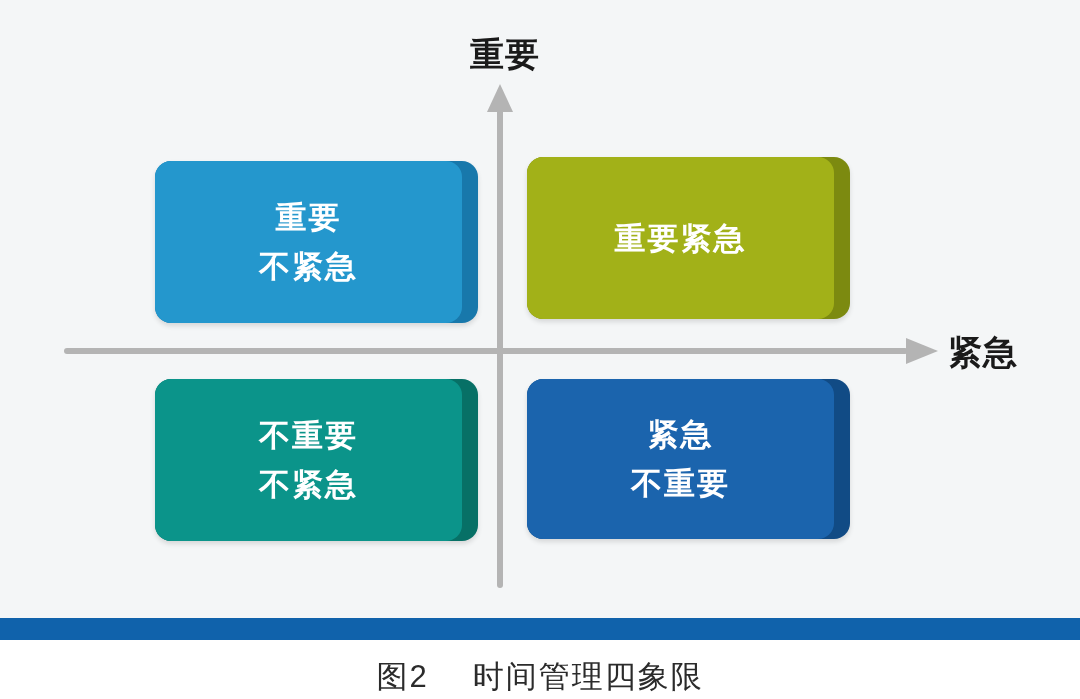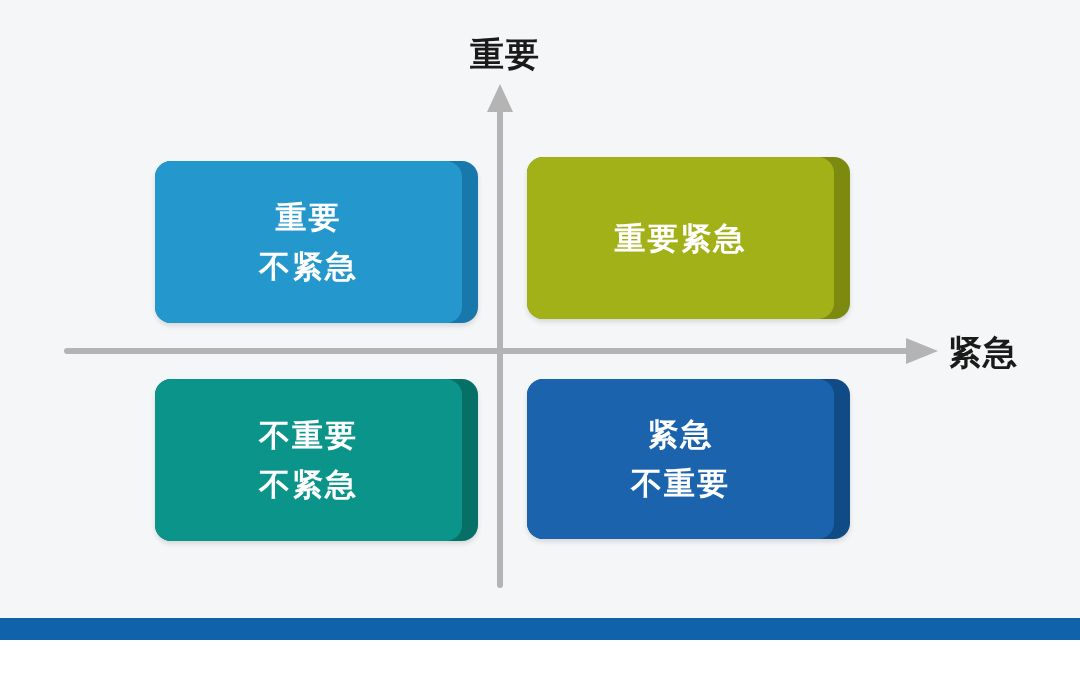--- a/index.html
+++ b/index.html
@@ -124,14 +124,17 @@
 
   <div class="block q-bottom-right">
     <div class="face">
       <span>紧急</span>
       <span>不重要</span>
     </div>
   </div>
 
   <div class="divider-bar"></div>
 
+  <div class="caption">
+    <span class="caption-prefix">图2</span><span>时间管理四象限</span>
+  </div>
 
 </div>
 
 </body></html>

